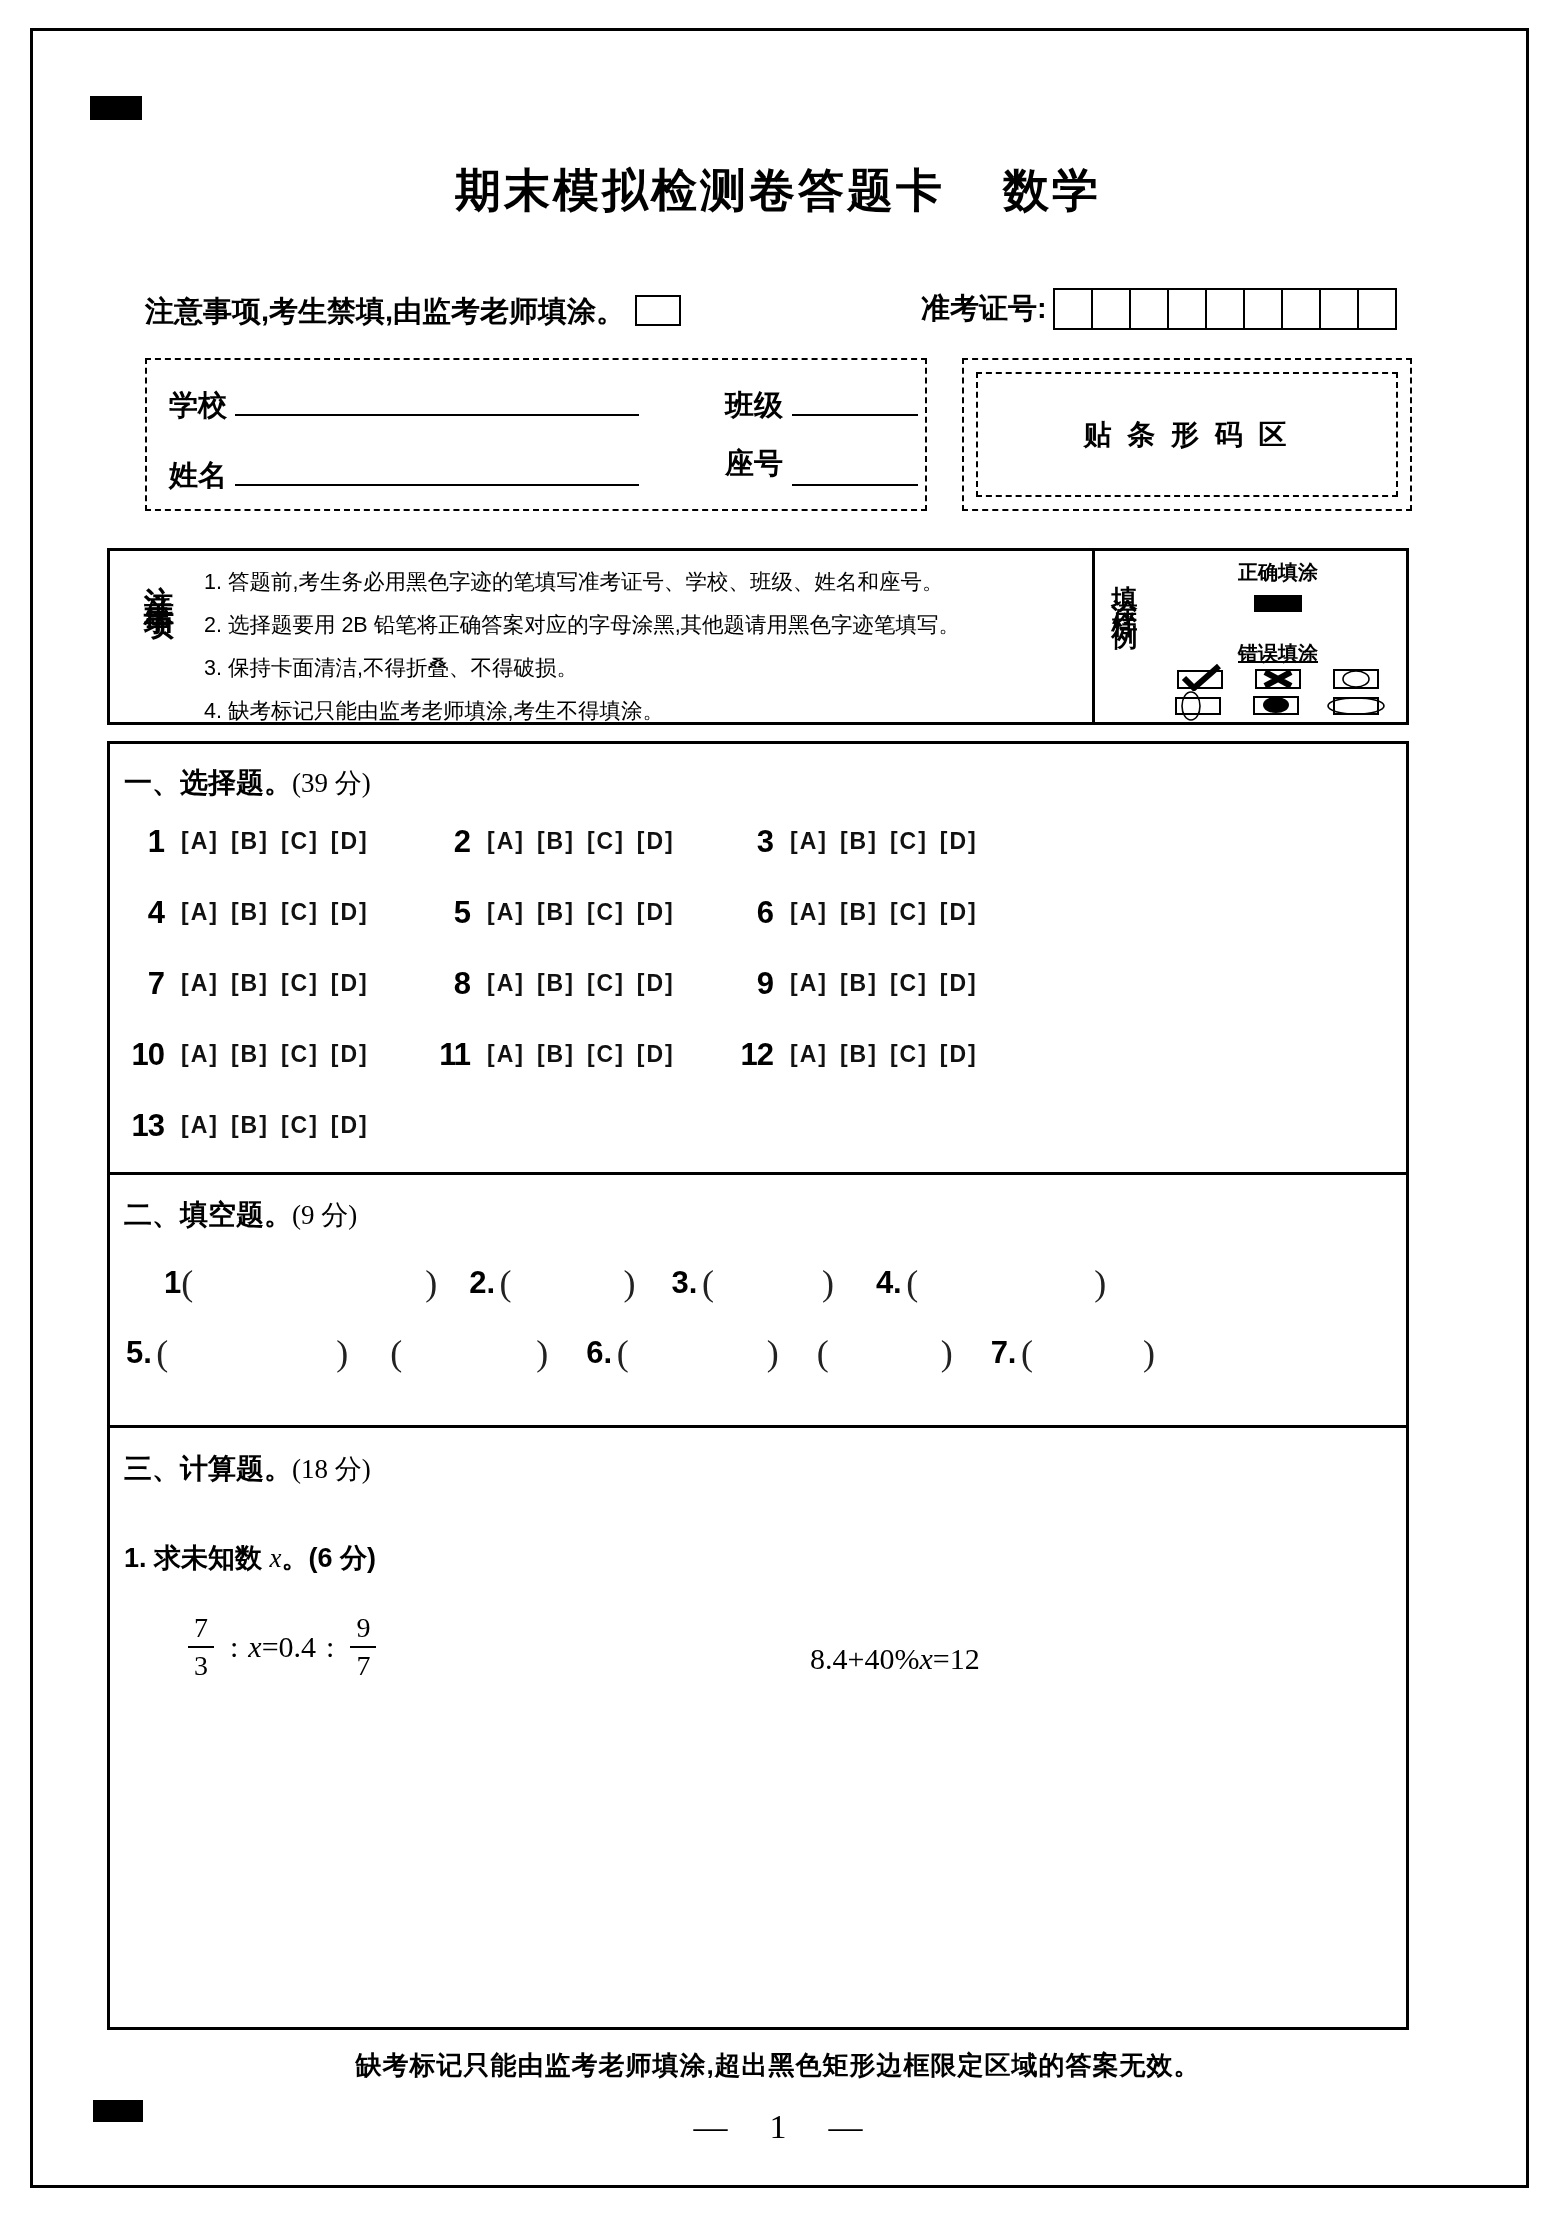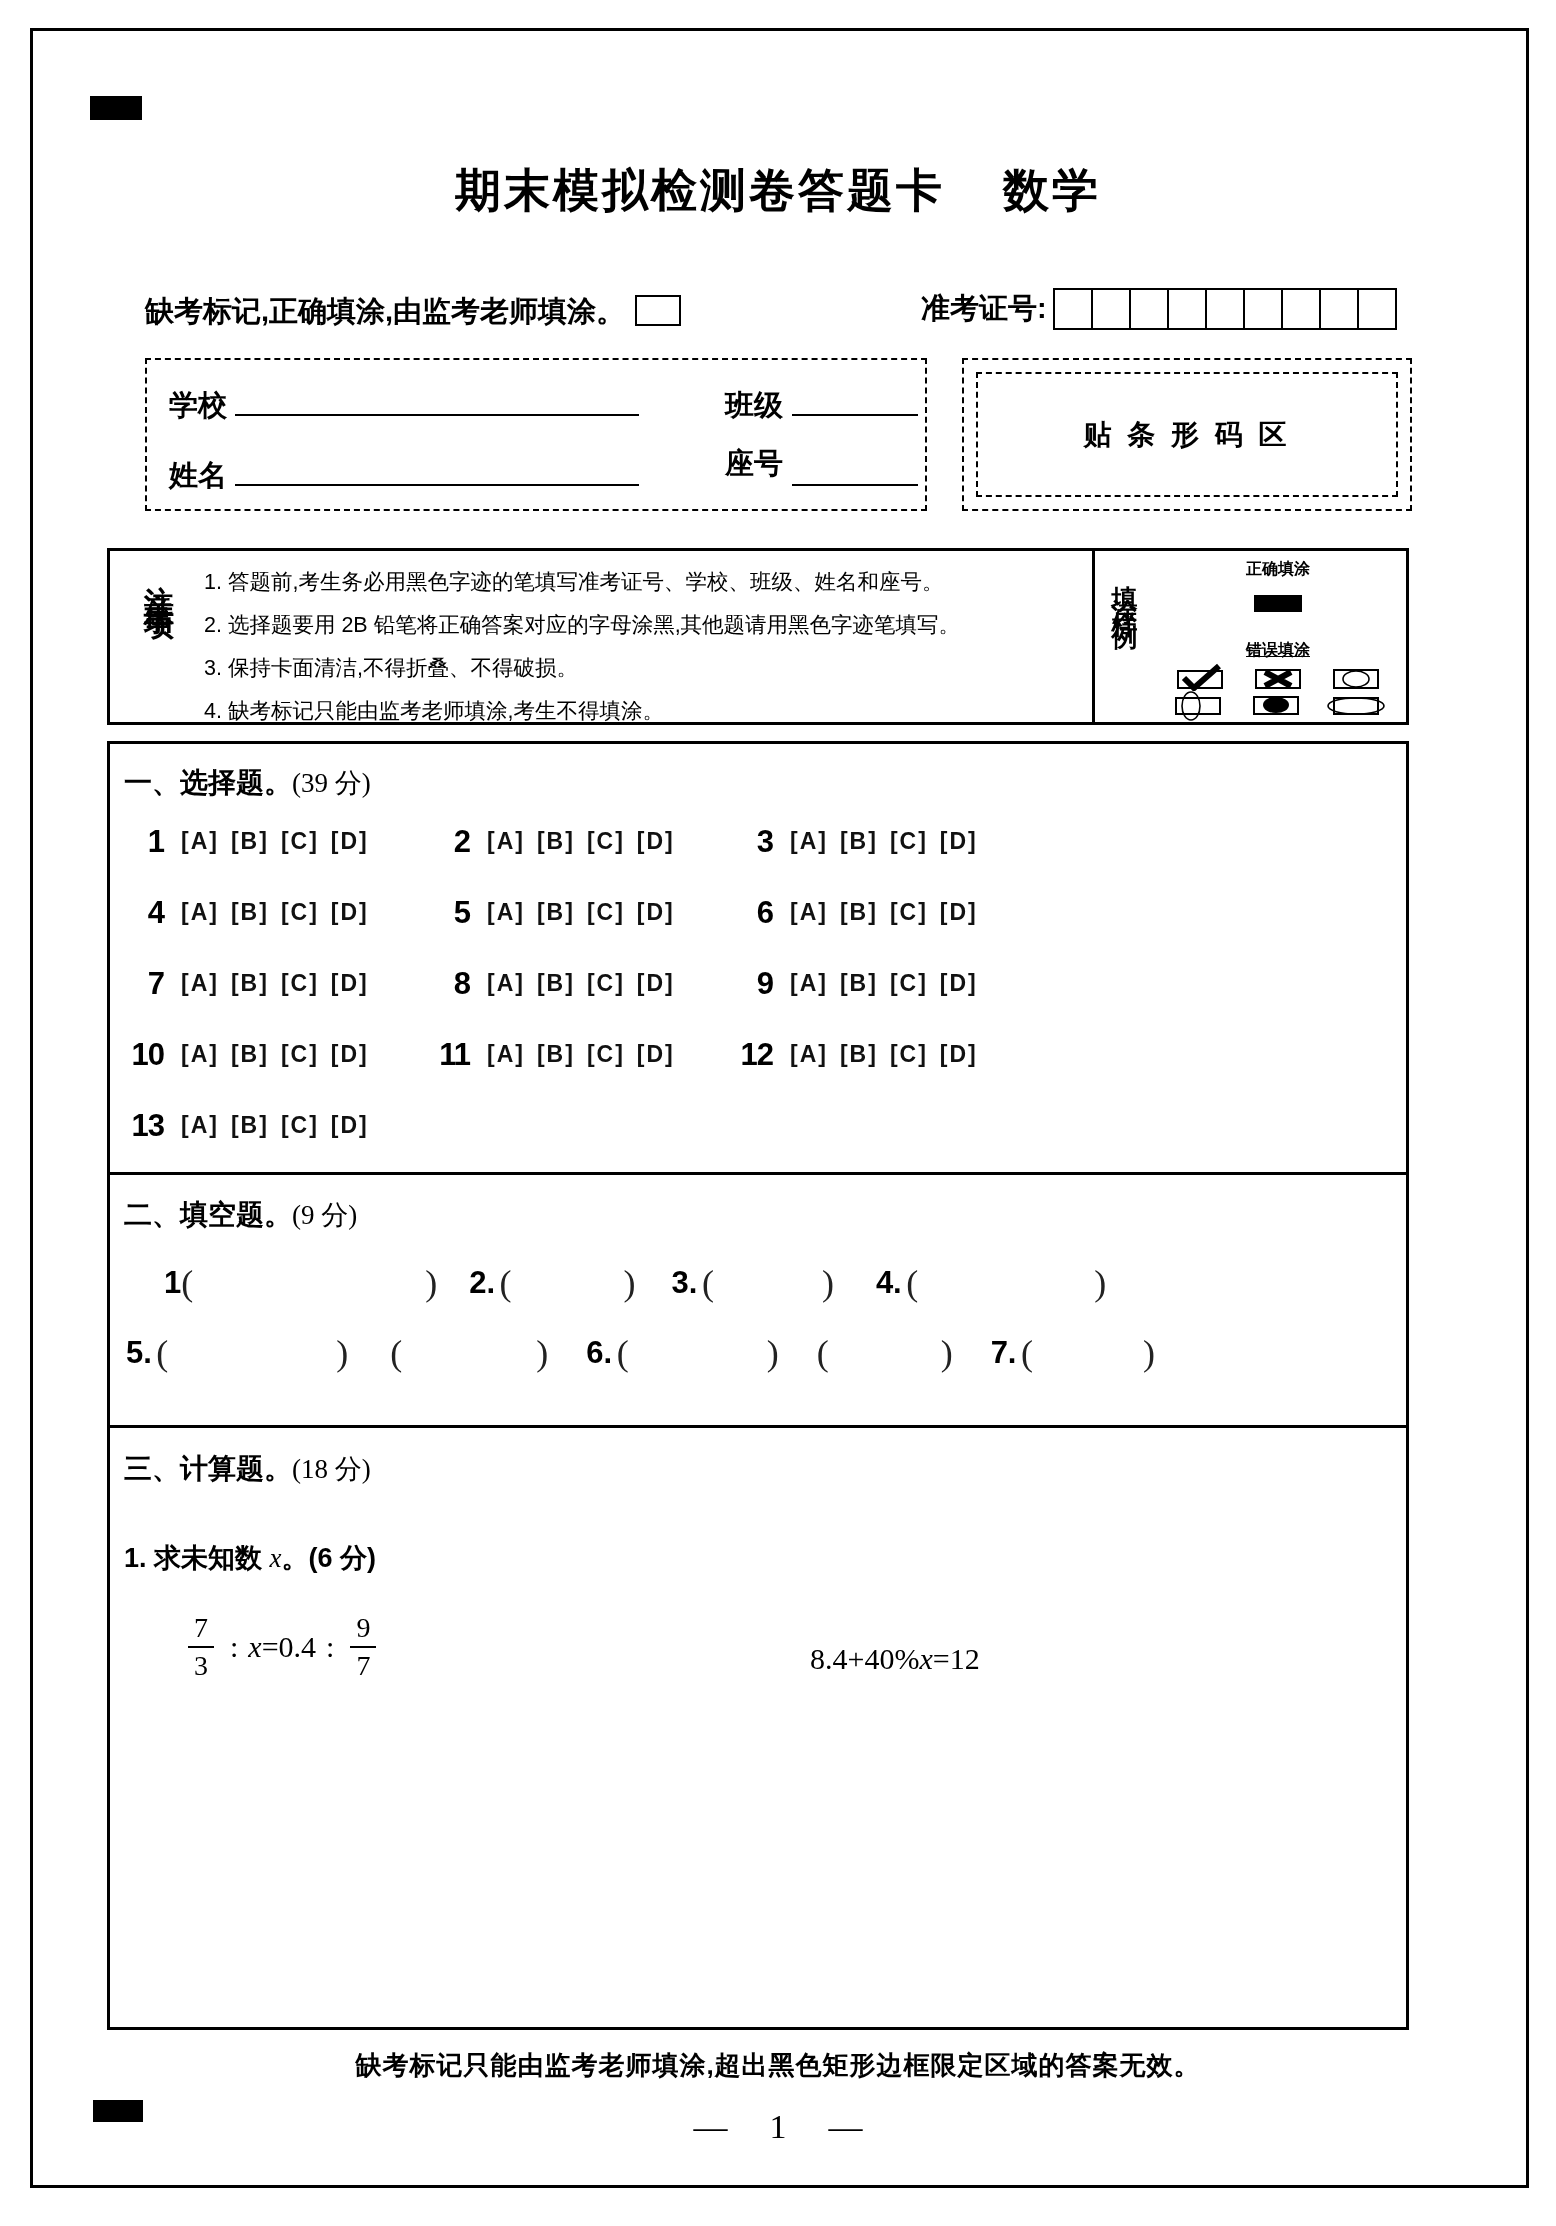--- a/index.html
+++ b/index.html
@@ -41,21 +41,21 @@
 
   
   .notice-box { left:107px; top:548px; width:1302px; height:177px; border:3px solid #000; }
   .vert { writing-mode:vertical-rl; text-orientation:upright; }
   .notice-side { left:28px; top:10px; height:156px; font-size:30px; font-weight:700; letter-spacing:9px; }
   .notice-items { left:94px; top:11px; width:880px; }
   .notice-item { font-size:21.5px; font-weight:400; height:43px; line-height:40px; white-space:nowrap; }
   .notice-divider { left:982px; top:0; bottom:0; width:3px; background:#000; }
   .sample-side { left:998px; top:14px; height:150px; font-size:26px; font-weight:700; letter-spacing:13px; }
   .samples { left:1040px; top:0; width:256px; height:171px; }
-  .sample-label { width:100%; text-align:center; font-size:16px; font-weight:600; }
+  .sample-label { width:100%; text-align:center; font-size:20px; font-weight:600; }
   .correct-mark { left:104px; top:44px; width:48px; height:17px; background:#000; }
   .sample-row { display:flex; justify-content:center; gap:22px; width:100%; }
 
   
   .main-box { left:107px; top:741px; width:1302px; height:1289px; border:3px solid #000; }
   .hdiv { left:-3px; width:1302px; height:3px; background:#000; }
 
   .sec-title { font-size:28px; font-weight:700; white-space:nowrap; }
   .points { font-family:"Liberation Serif", serif; font-weight:400; font-size:27px; }
 
@@ -91,21 +91,21 @@
 
 <div class="abs page-border"></div>
 <div class="abs reg-mark" style="left:90px;top:96px;width:52px;height:24px;"></div>
 <div class="abs reg-mark" style="left:93px;top:2100px;width:50px;height:22px;"></div>
 
 <div class="abs page-title">
   <span>期末模拟检测卷答题卡</span><span class="title-subject">数学</span>
 </div>
 
 <div class="abs absent-row">
-  <span>缺考标记,正确填涂,由监考老师填涂。</span>
+  <span>注意事项,考生禁填,由监考老师填涂。</span>
   <span class="absent-box"></span>
 </div>
 
 <div class="abs examno-row">
   <span class="examno-label">准考证号:</span>
   <div class="examno-grid">
     <div class="examno-cell"></div>
     <div class="examno-cell"></div>
     <div class="examno-cell"></div>
     <div class="examno-cell"></div>

